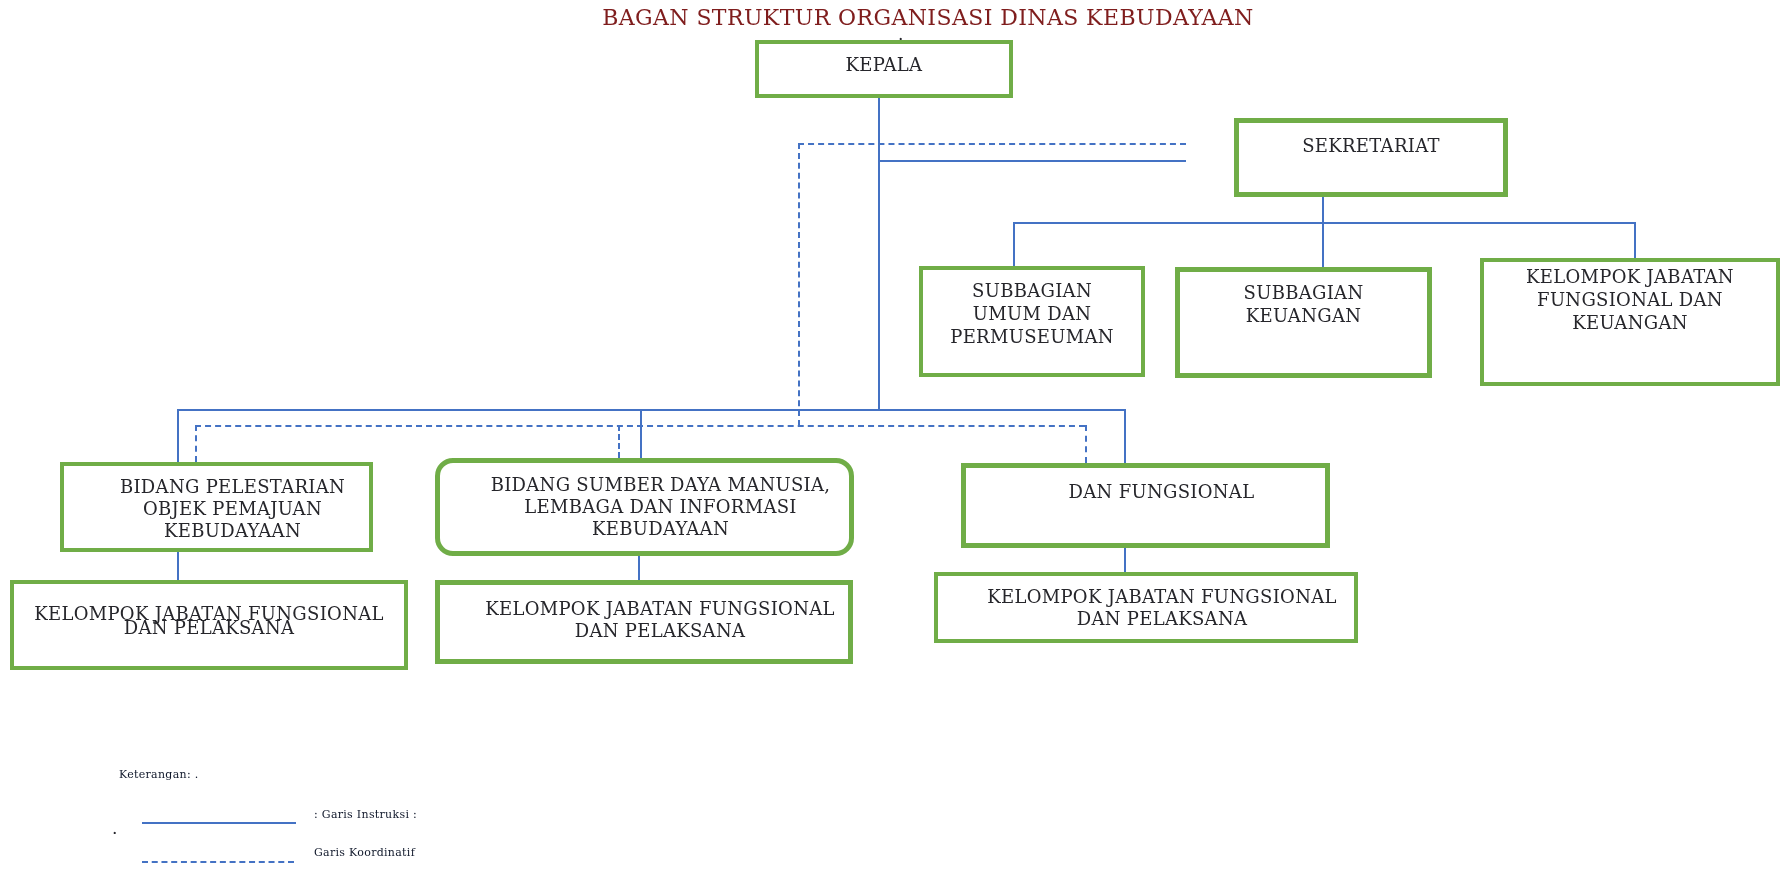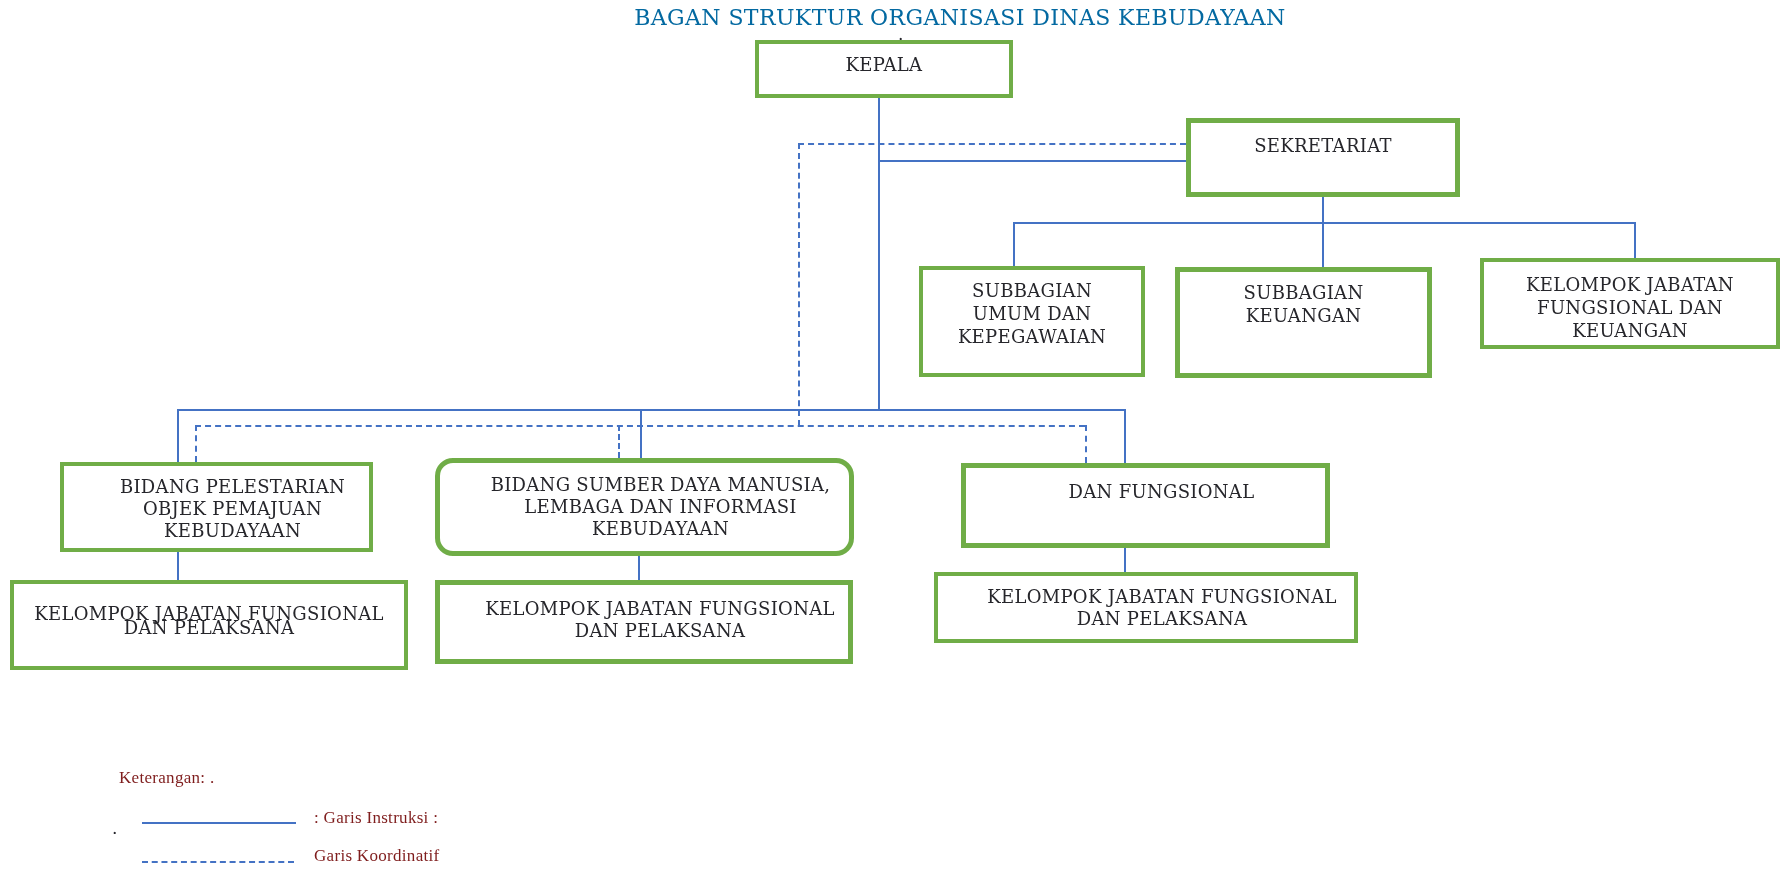--- a/index.html
+++ b/index.html
@@ -10,26 +10,26 @@
     background: #ffffff;
     overflow: hidden;
     font-family: "DejaVu Serif", "Liberation Serif", serif;
     color: #26262b;
   }
 
   
   .title {
     position: absolute;
     top: 5px;
-    left: 960px;
+    left: 928px;
     transform: translateX(-50%);
     white-space: nowrap;
     font-size: 22px;
     letter-spacing: 0.4px;
-    color: #0369a1;
+    color: #7f1d1d;
   }
   .dot {
     position: absolute;
     font-size: 17px;
     color: #222228;
     line-height: 17px;
   }
 
   
   .node {
@@ -54,24 +54,23 @@
   .hl, .vl { position: absolute; z-index: 1; }
   .hl { height: 0; border-top: 2px solid #4472c4; }
   .vl { width: 0; border-left: 2px solid #4472c4; }
   .hl.dash { border-top-style: dashed; }
   .vl.dash { border-left-style: dashed; }
 
   
   .legend-heading, .legend-label {
     position: absolute;
     white-space: nowrap;
-    font-size: 17px;
+    font-size: 11px;
     letter-spacing: 0.3px;
-    color: #7f1d1d;
-    font-family: Liberation Serif, serif;
+    color: #0f172a;
   }
   .legend-line { position: absolute; height: 0; z-index: 1; }
   .legend-line.solid { border-top: 2px solid #4472c4; }
   .legend-line.dashed { border-top: 2px dashed #4472c4; }
 </style>
 </head>
 <body>
 
 <div id="canvas">
 
@@ -96,36 +95,36 @@
   <div class="vl dash" style="left:798px; top:143px; height:283px;"></div>
   <div class="hl dash" style="left:195px; top:425px; width:890px;"></div>
   <div class="vl dash" style="left:195px; top:425px; height:37px;"></div>
   <div class="vl dash" style="left:618px; top:425px; height:33px;"></div>
   <div class="vl dash" style="left:1085px; top:425px; height:38px;"></div>
 
   <div class="node" style="left:755px; top:40px; width:258px; height:58px; padding-top:9px;">
     <div class="nl">KEPALA</div>
   </div>
 
-  <div class="node thick" style="left:1186px; top:118px; width:274px; height:79px; padding-top:11px;">
+  <div class="node thick" style="left:1234px; top:118px; width:274px; height:79px; padding-top:11px;">
     <div class="nl">SEKRETARIAT</div>
   </div>
 
   <div class="node" style="left:919px; top:266px; width:226px; height:111px; padding-top:9px;">
     <div class="nl">SUBBAGIAN</div>
     <div class="nl">UMUM DAN</div>
-    <div class="nl">KEPEGAWAIAN</div>
+    <div class="nl">PERMUSEUMAN</div>
   </div>
 
   <div class="node thick" style="left:1175px; top:267px; width:257px; height:111px; padding-top:9px;">
     <div class="nl">SUBBAGIAN</div>
     <div class="nl">KEUANGAN</div>
   </div>
 
-  <div class="node" style="left:1480px; top:258px; width:300px; height:91px; padding-top:11px;">
+  <div class="node" style="left:1480px; top:258px; width:300px; height:128px; padding-top:3px;">
     <div class="nl">KELOMPOK JABATAN</div>
     <div class="nl">FUNGSIONAL DAN</div>
     <div class="nl">KEUANGAN</div>
   </div>
 
   <div class="node lh22" style="left:60px; top:462px; width:313px; height:90px; padding-top:10px;">
     <div class="nl">BIDANG PELESTARIAN</div>
     <div class="nl">OBJEK PEMAJUAN</div>
     <div class="nl">KEBUDAYAAN</div>
   </div>

